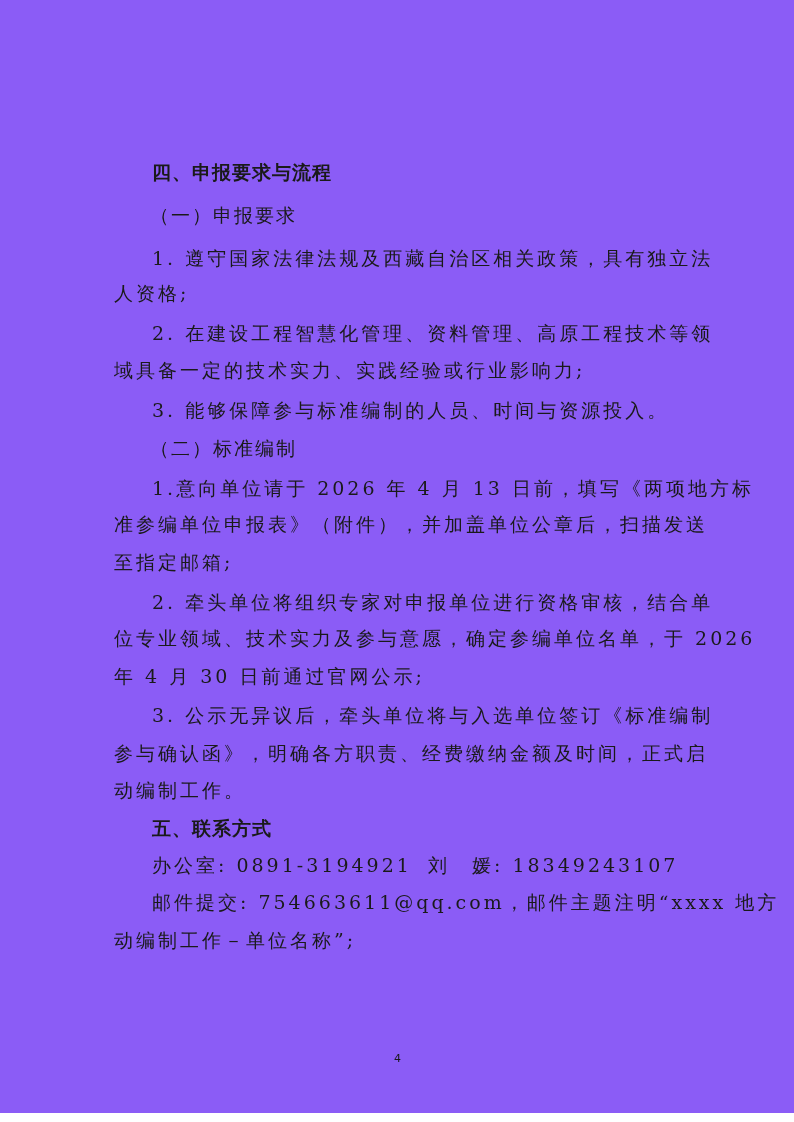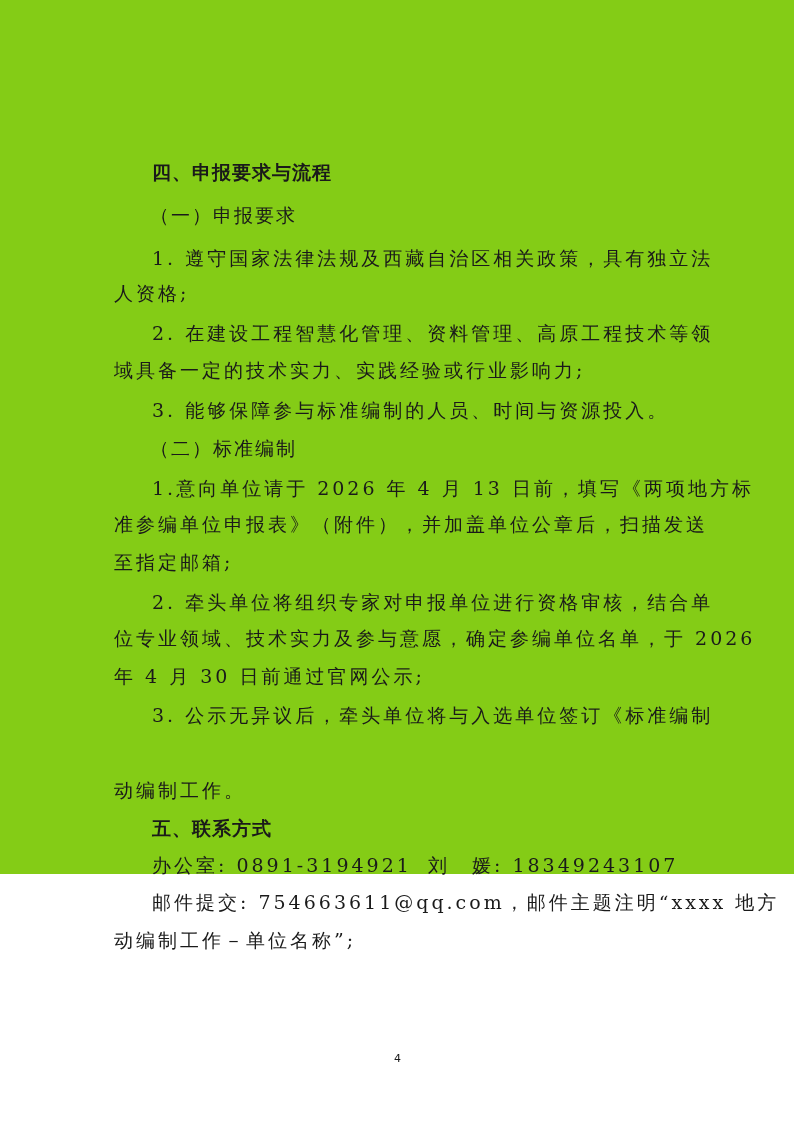--- a/index.html
+++ b/index.html
@@ -1,18 +1,18 @@
 <!DOCTYPE html>
 <html><head>
 <meta charset="utf-8">
 <style>
   html, body { margin: 0; padding: 0; background: #ffffff; }
   body { width: 794px; height: 1122px; position: relative; overflow: hidden;
          font-family: "DejaVu Serif", "Liberation Serif", serif; color: #1a1a1a; }
-  .page { position: absolute; left: 0; top: 0; width: 794px; height: 874px; background: #84cc16; }
+  .page { position: absolute; left: 0; top: 0; width: 794px; height: 1113px; background: #8b5cf6; }
   .line { position: absolute; font-size: 19px; letter-spacing: 3px; white-space: nowrap; line-height: 24px; }
   .h1 { font-family: "DejaVu Sans", "Liberation Sans", sans-serif; font-weight: bold; font-size: 19px; letter-spacing: 1px; }
   .h2 { font-size: 19px; letter-spacing: 2px; }
   .pagenum { position: absolute; left: 394px; top: 1052px; font-size: 11px; font-family: "DejaVu Sans", sans-serif; }
 </style>
 </head>
 <body>
 
 <div class="page">
   <div class="line h1" style="left:152px;top:160px;">四、申报要求与流程</div>
@@ -28,20 +28,21 @@
 
   <div class="line" style="left:152px;top:476px;">1.意向单位请于 2026 年 4 月 13 日前，填写《两项地方标</div>
   <div class="line" style="left:114px;top:512px;">准参编单位申报表》（附件），并加盖单位公章后，扫描发送</div>
   <div class="line" style="left:114px;top:550px;">至指定邮箱;</div>
 
   <div class="line" style="left:152px;top:590px;">2. 牵头单位将组织专家对申报单位进行资格审核，结合单</div>
   <div class="line" style="left:114px;top:626px;">位专业领域、技术实力及参与意愿，确定参编单位名单，于 2026</div>
   <div class="line" style="left:114px;top:664px;">年 4 月 30 日前通过官网公示;</div>
 
   <div class="line" style="left:152px;top:703px;">3. 公示无异议后，牵头单位将与入选单位签订《标准编制</div>
+  <div class="line" style="left:114px;top:741px;">参与确认函》，明确各方职责、经费缴纳金额及时间，正式启</div>
   <div class="line" style="left:114px;top:778px;">动编制工作。</div>
 
   <div class="line h1" style="left:152px;top:816px;">五、联系方式</div>
   <div class="line" style="left:152px;top:853px;">办公室: 0891-3194921</div>
   <div class="line" style="left:428px;top:853px;">刘　媛: 18349243107</div>
   <div class="line" style="left:152px;top:890px;">邮件提交: 754663611@qq.com，邮件主题注明“xxxx 地方</div>
   <div class="line" style="left:114px;top:928px;">动编制工作－单位名称”;</div>
 
   <div class="pagenum">4</div>
 </div>

